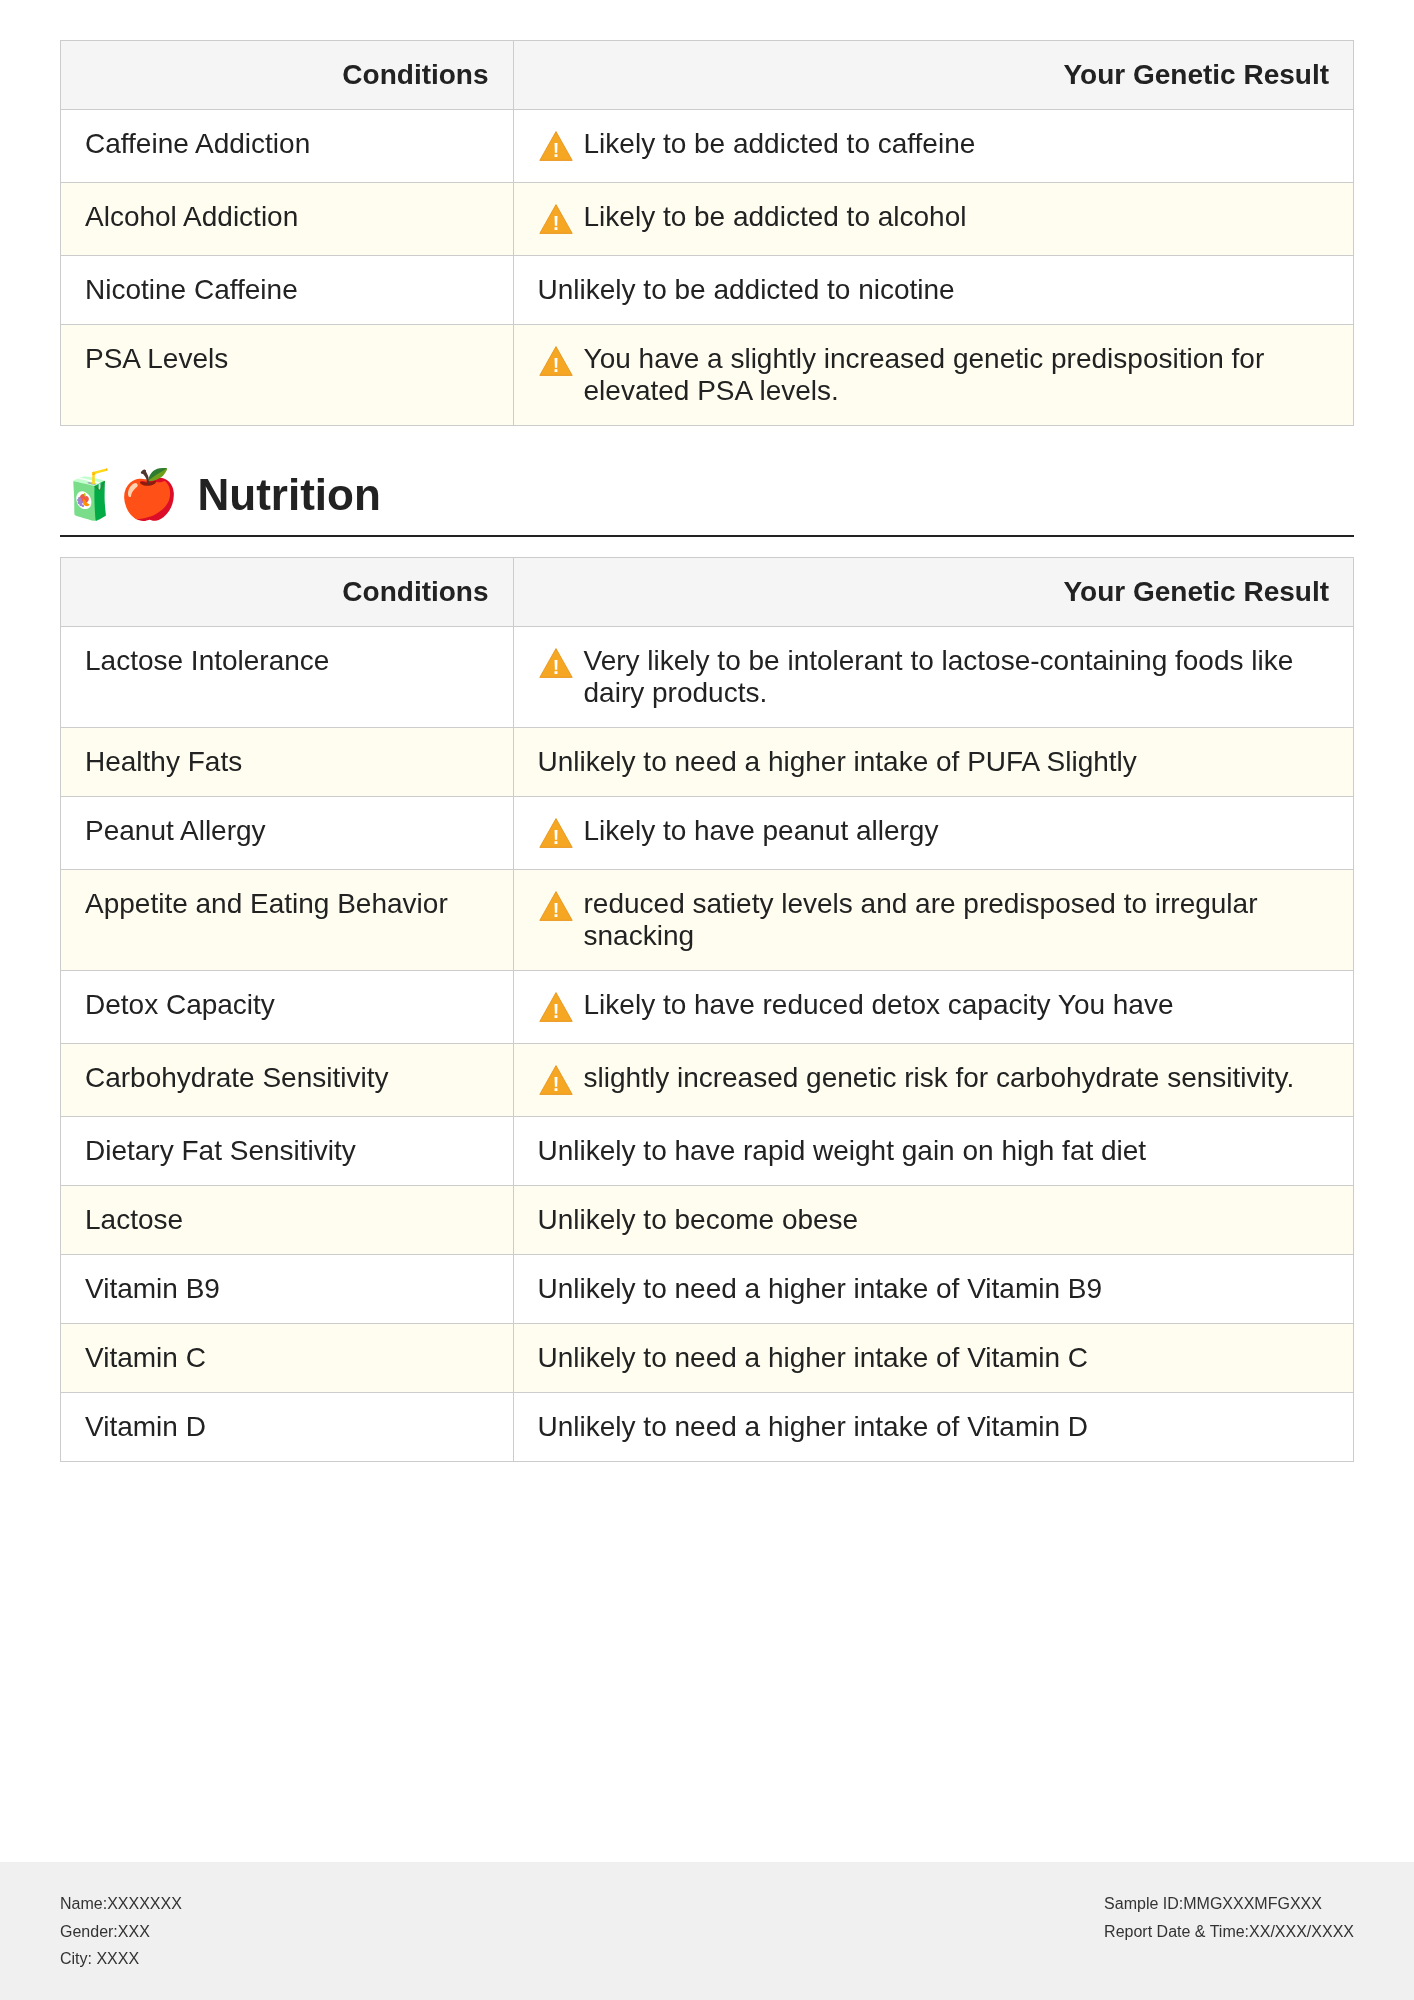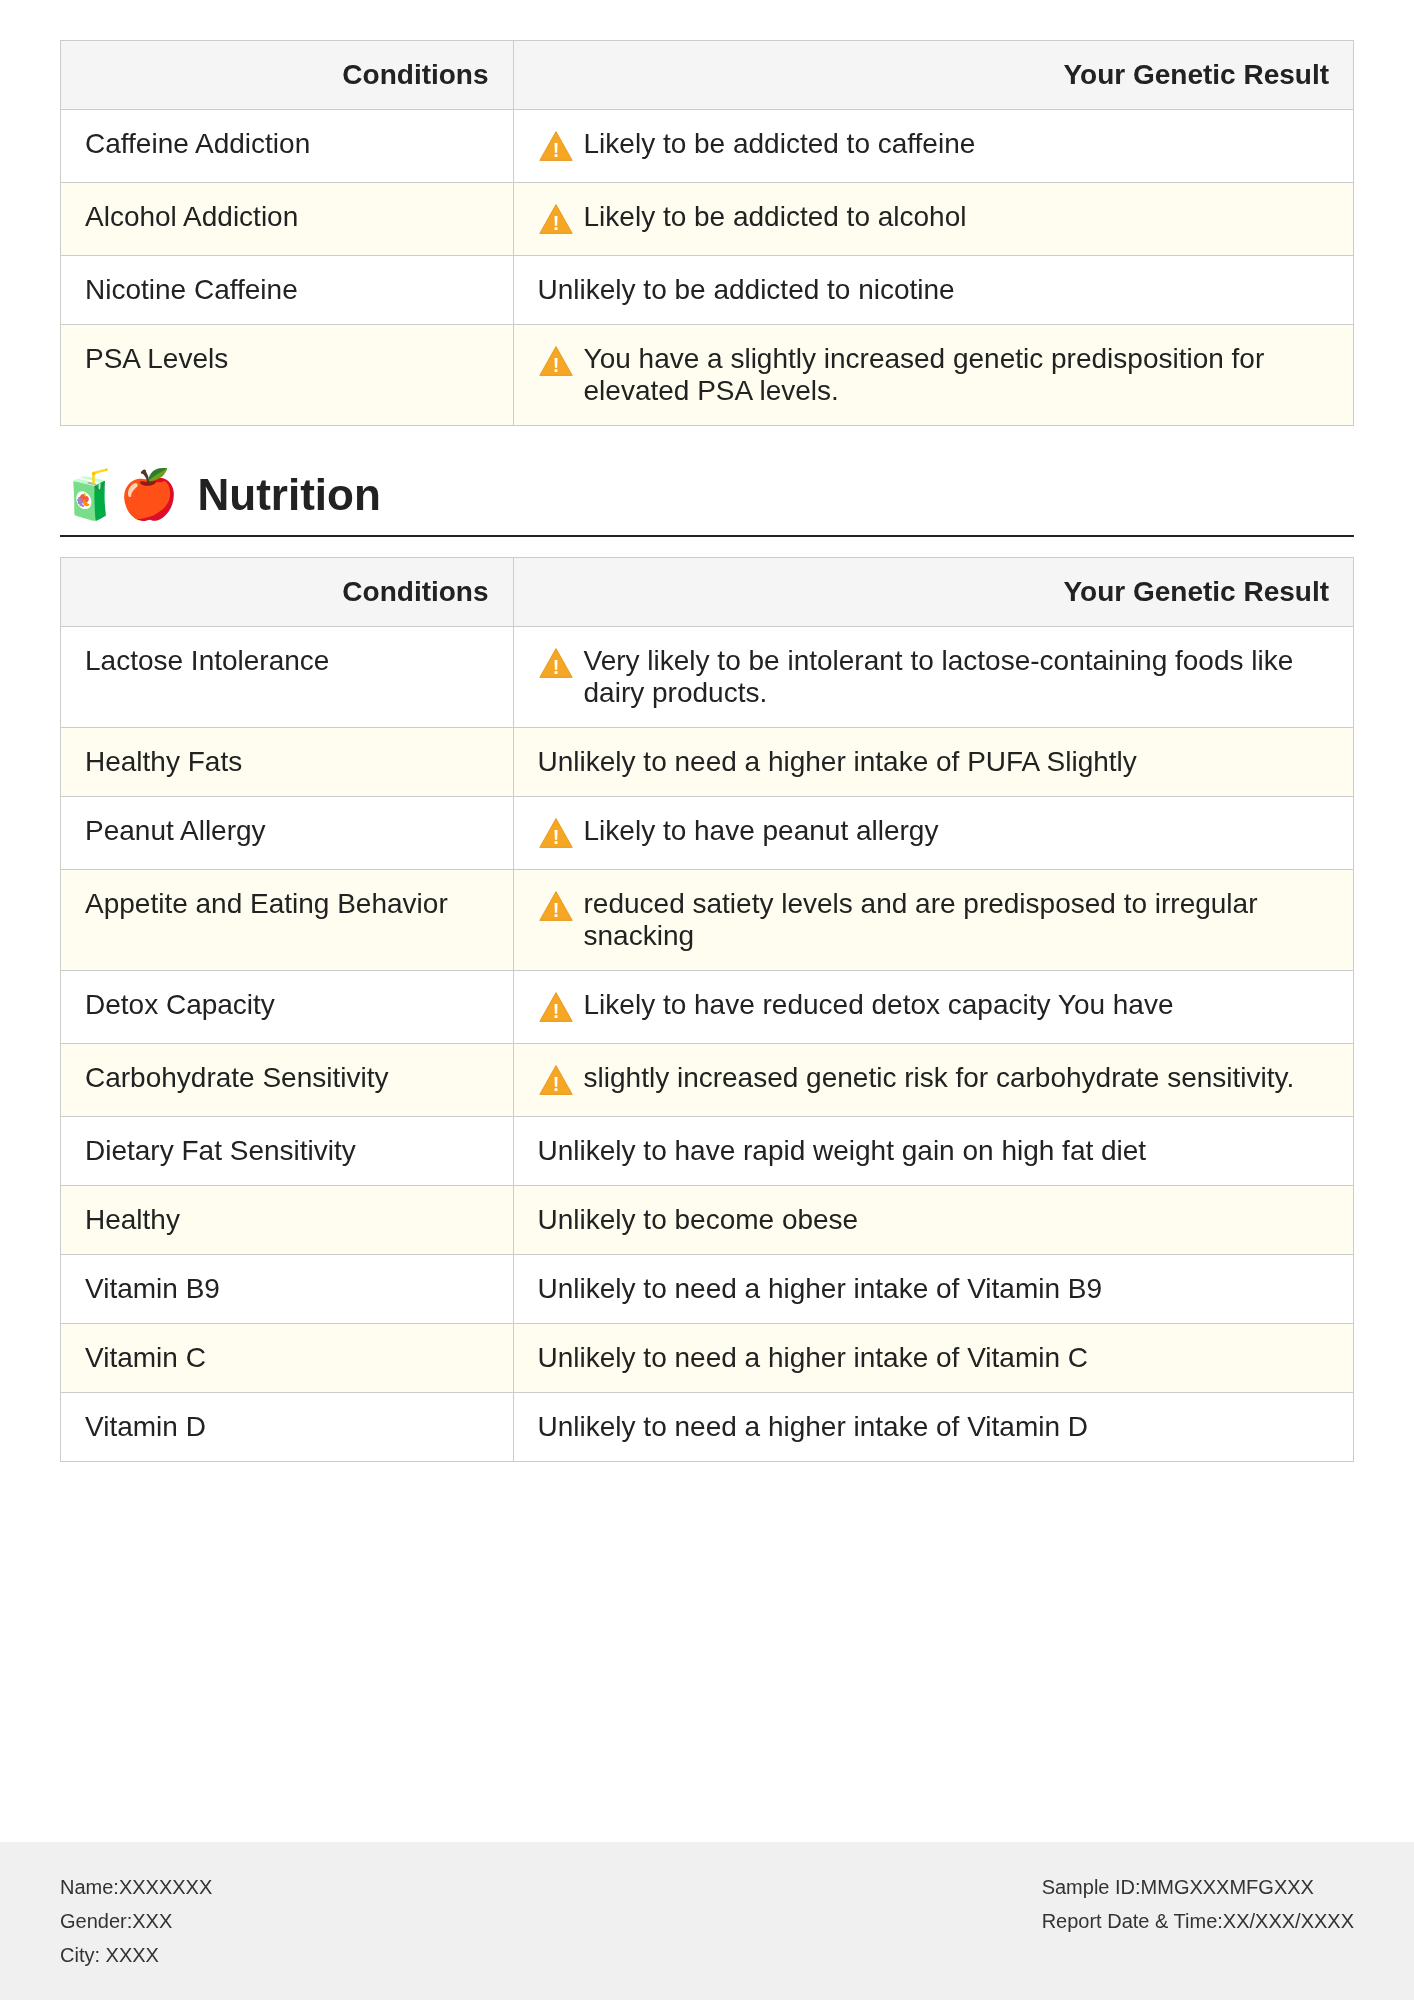--- a/index.html
+++ b/index.html
@@ -67,21 +67,21 @@
     
     .footer {
       position: absolute;
       bottom: 0;
       left: 0;
       right: 0;
       background: #f0f0f0;
       padding: 28px 60px;
       display: flex;
       justify-content: space-between;
-      font-size: 20px;
+      font-size: 16px;
       color: #333;
     }
     .footer-left, .footer-right {
       line-height: 1.7;
     }
 
     
     .warn-svg {
       width: 36px;
       height: 36px;
@@ -232,21 +232,21 @@
       </tr>
       <tr>
         <td>Dietary Fat Sensitivity</td>
         <td>
           <div class="result-cell">
             <span class="result-text">Unlikely to have rapid weight gain on high fat diet</span>
           </div>
         </td>
       </tr>
       <tr>
-        <td>Healthy</td>
+        <td>Lactose</td>
         <td>
           <div class="result-cell">
             <span class="result-text">Unlikely to become obese</span>
           </div>
         </td>
       </tr>
       <tr>
         <td>Vitamin B9</td>
         <td>
           <div class="result-cell">

